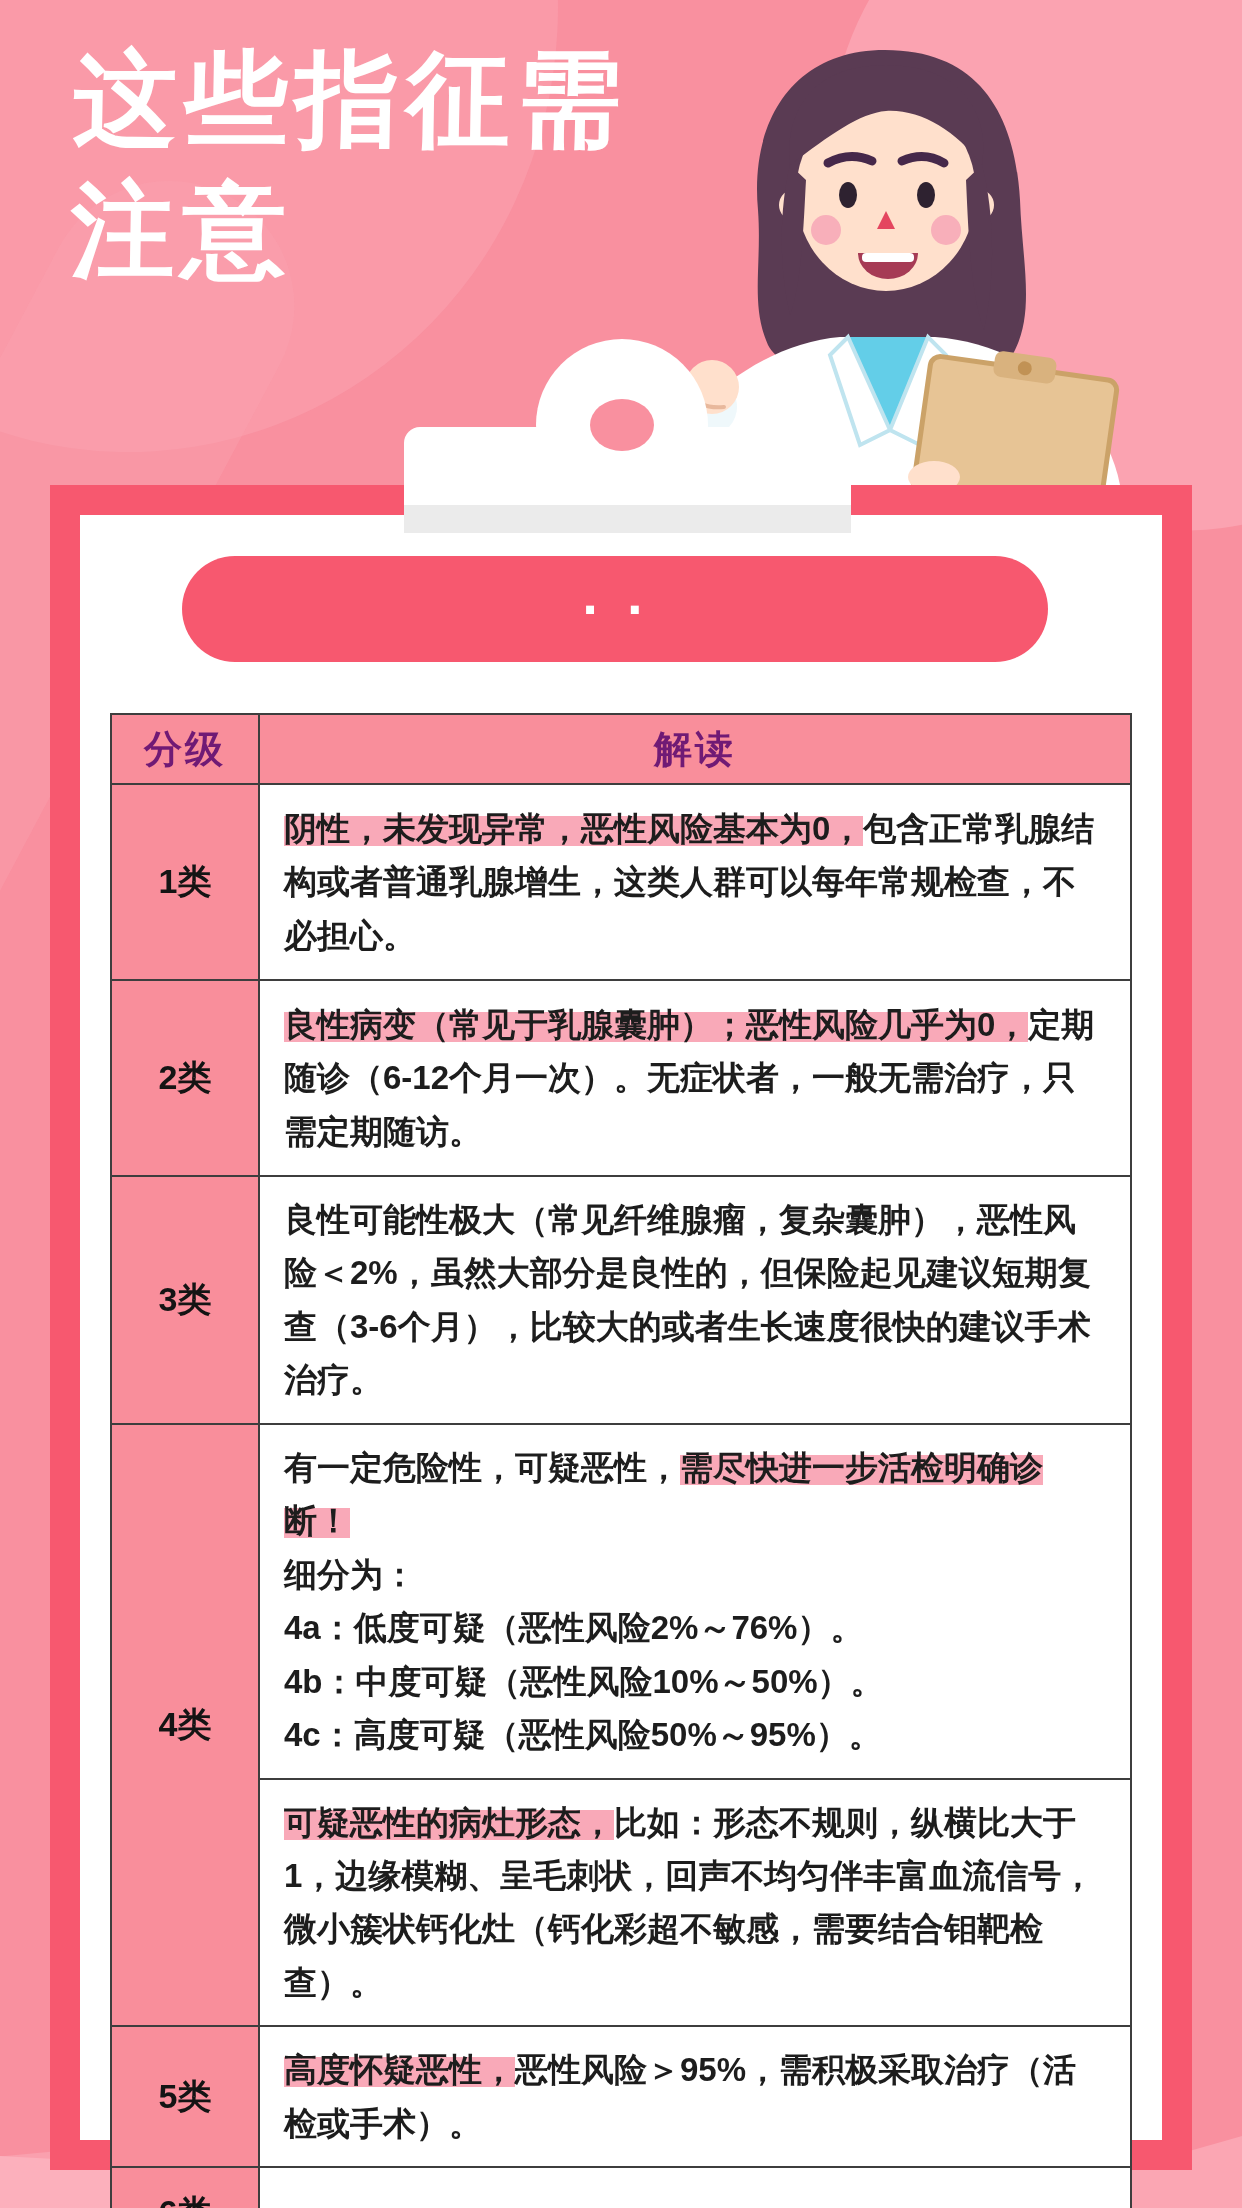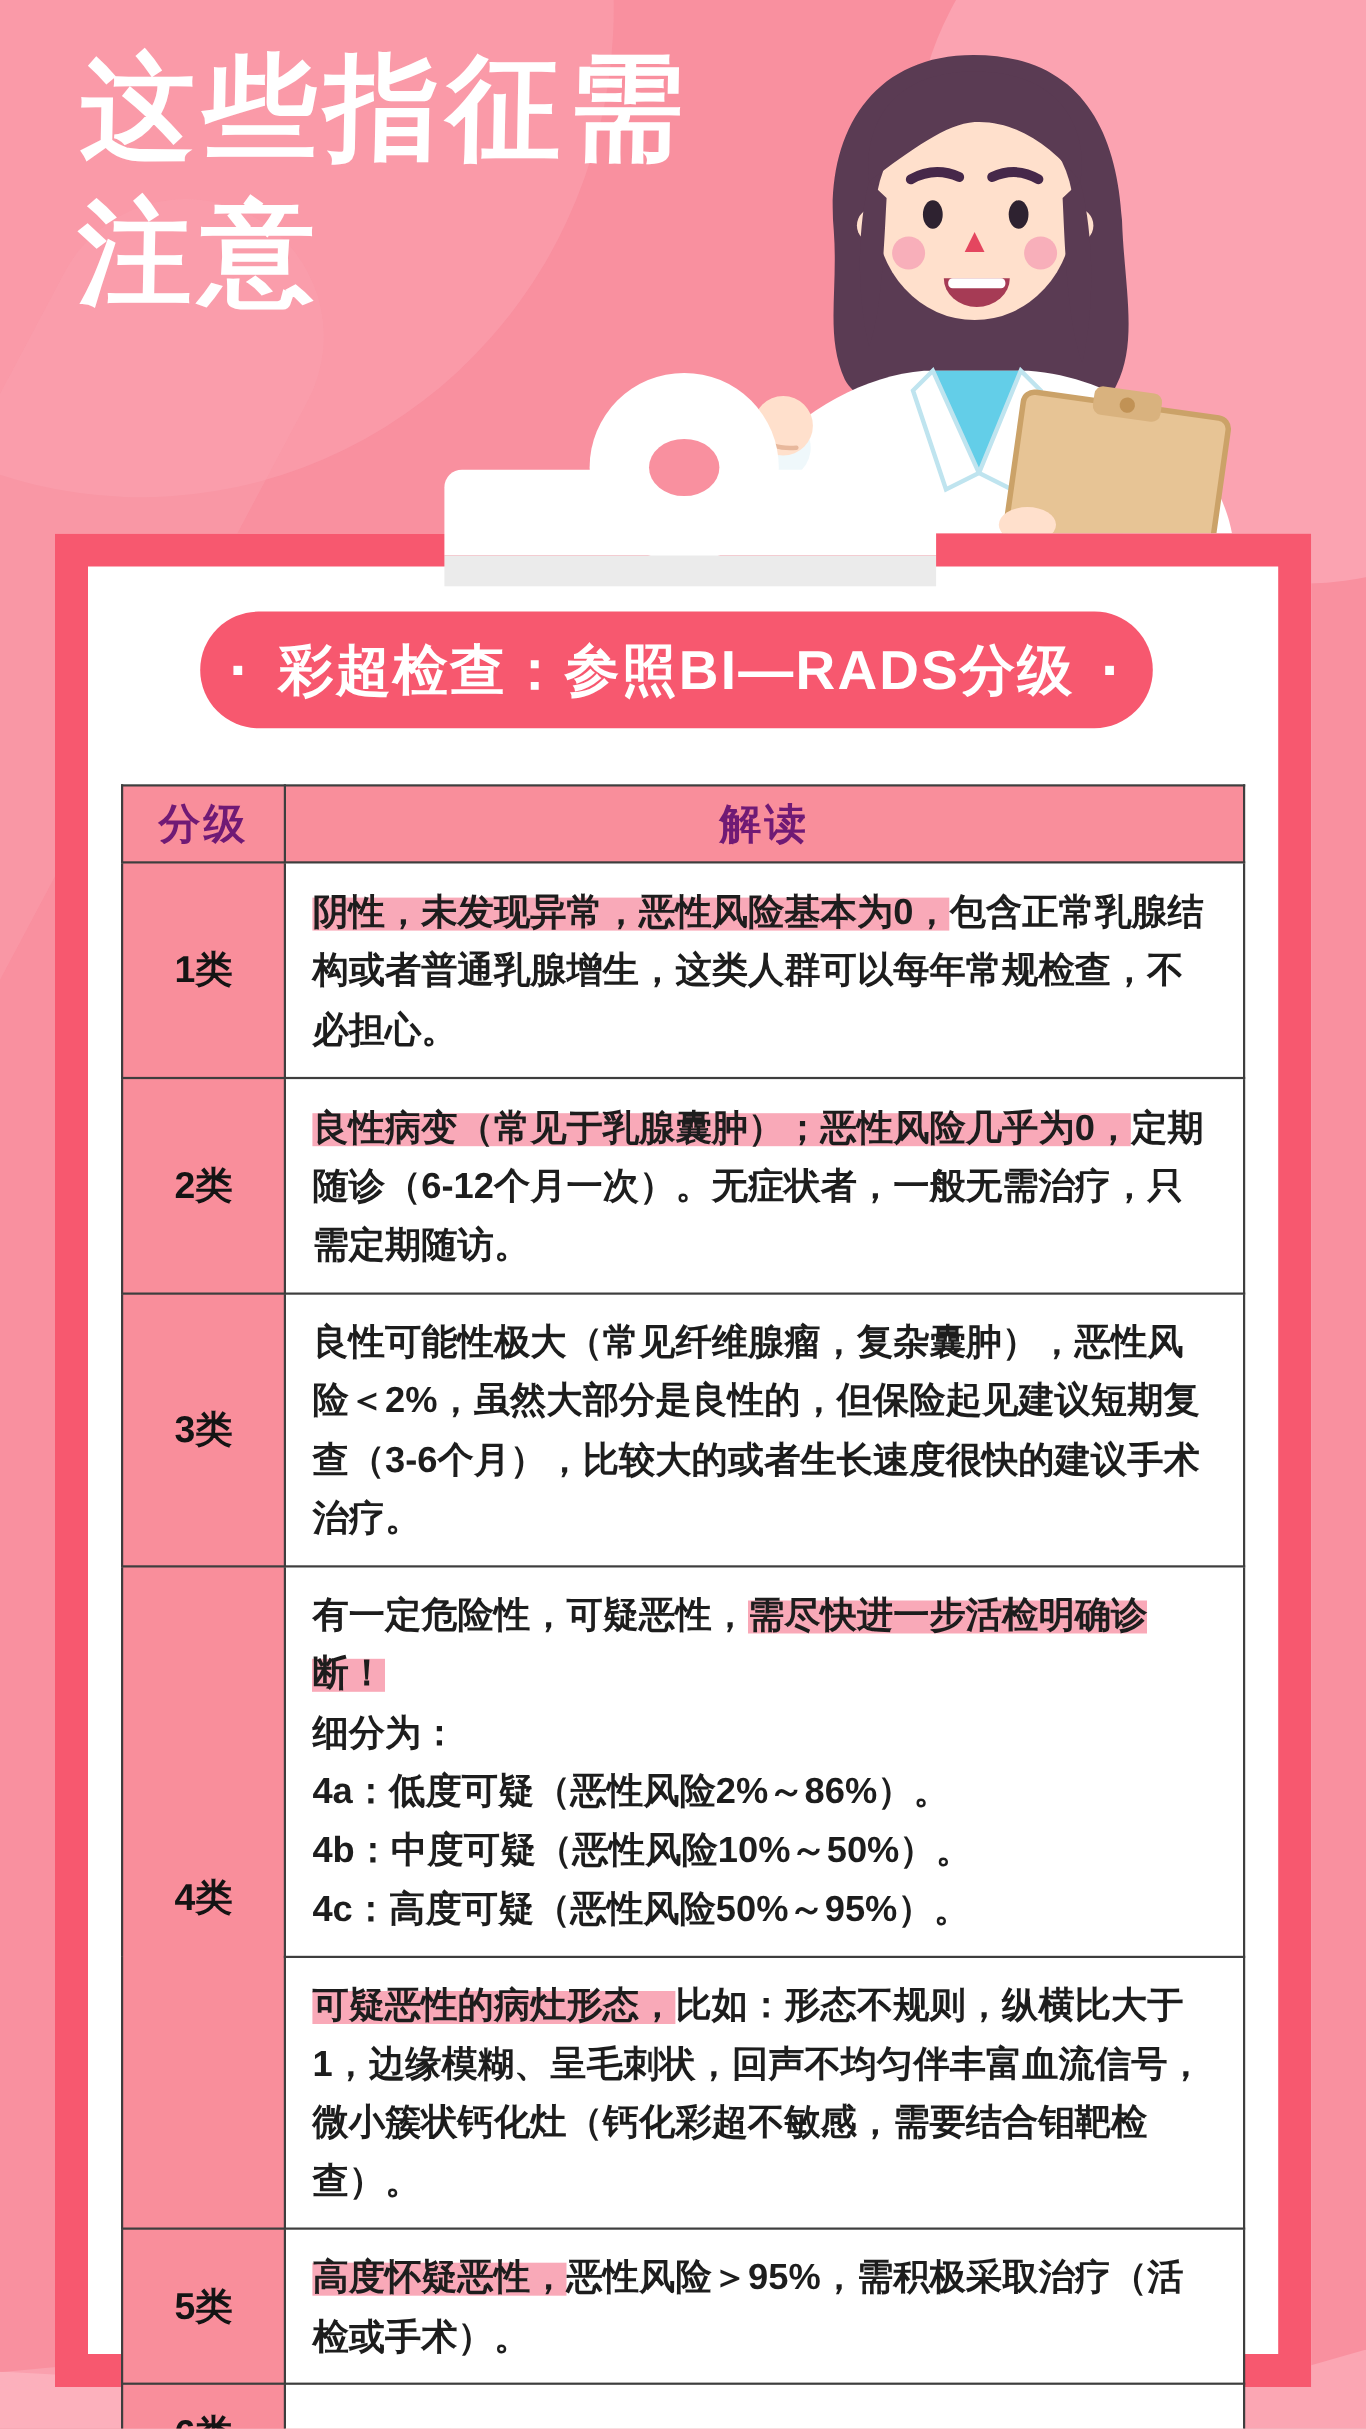--- a/index.html
+++ b/index.html
@@ -124,21 +124,20 @@
 
   <div class="card"></div>
 
   <div class="clip-circle"></div>
   <div class="clip-tab"></div>
   <div class="clip-gray"></div>
   <div class="clip-hole"></div>
 
   <div class="banner">
     <span class="dot">·</span>
-    <span>彩超检查：参照BI—RADS分级</span>
     <span class="dot">·</span>
   </div>
 
   <div class="tbl-wrap">
     <table class="birads">
       <colgroup>
           <col class="col-grade">
           <col>
         </colgroup>
       <thead>
@@ -164,21 +163,21 @@
           <th class="grade-cell">3类</th>
           <td class="content">
             <span>良性可能性极大（常见纤维腺瘤，复杂囊肿），恶性风险＜2%，虽然大部分是良性的，但保险起见建议短期复查（3-6个月），比较大的或者生长速度很快的建议手术治疗。</span>
           </td>
         </tr>
         <tr class="h-r4">
           <th class="grade-cell" rowspan="2">4类</th>
           <td class="content">
             <span class="line"><span>有一定危险性，可疑恶性，</span><span class="hl">需尽快进一步活检明确诊断！</span></span>
             <span class="line">细分为：</span>
-            <span class="line">4a：低度可疑（恶性风险2%～86%）。</span>
+            <span class="line">4a：低度可疑（恶性风险2%～76%）。</span>
             <span class="line">4b：中度可疑（恶性风险10%～50%）。</span>
             <span class="line">4c：高度可疑（恶性风险50%～95%）。</span>
           </td>
         </tr>
         <tr class="h-r4s">
           <td class="content">
             <span class="hl">可疑恶性的病灶形态，</span><span>比如：形态不规则，纵横比大于1，边缘模糊、呈毛刺状，回声不均匀伴丰富血流信号，微小簇状钙化灶（钙化彩超不敏感，需要结合钼靶检查）。</span>
           </td>
         </tr>
         <tr class="h-r5">

